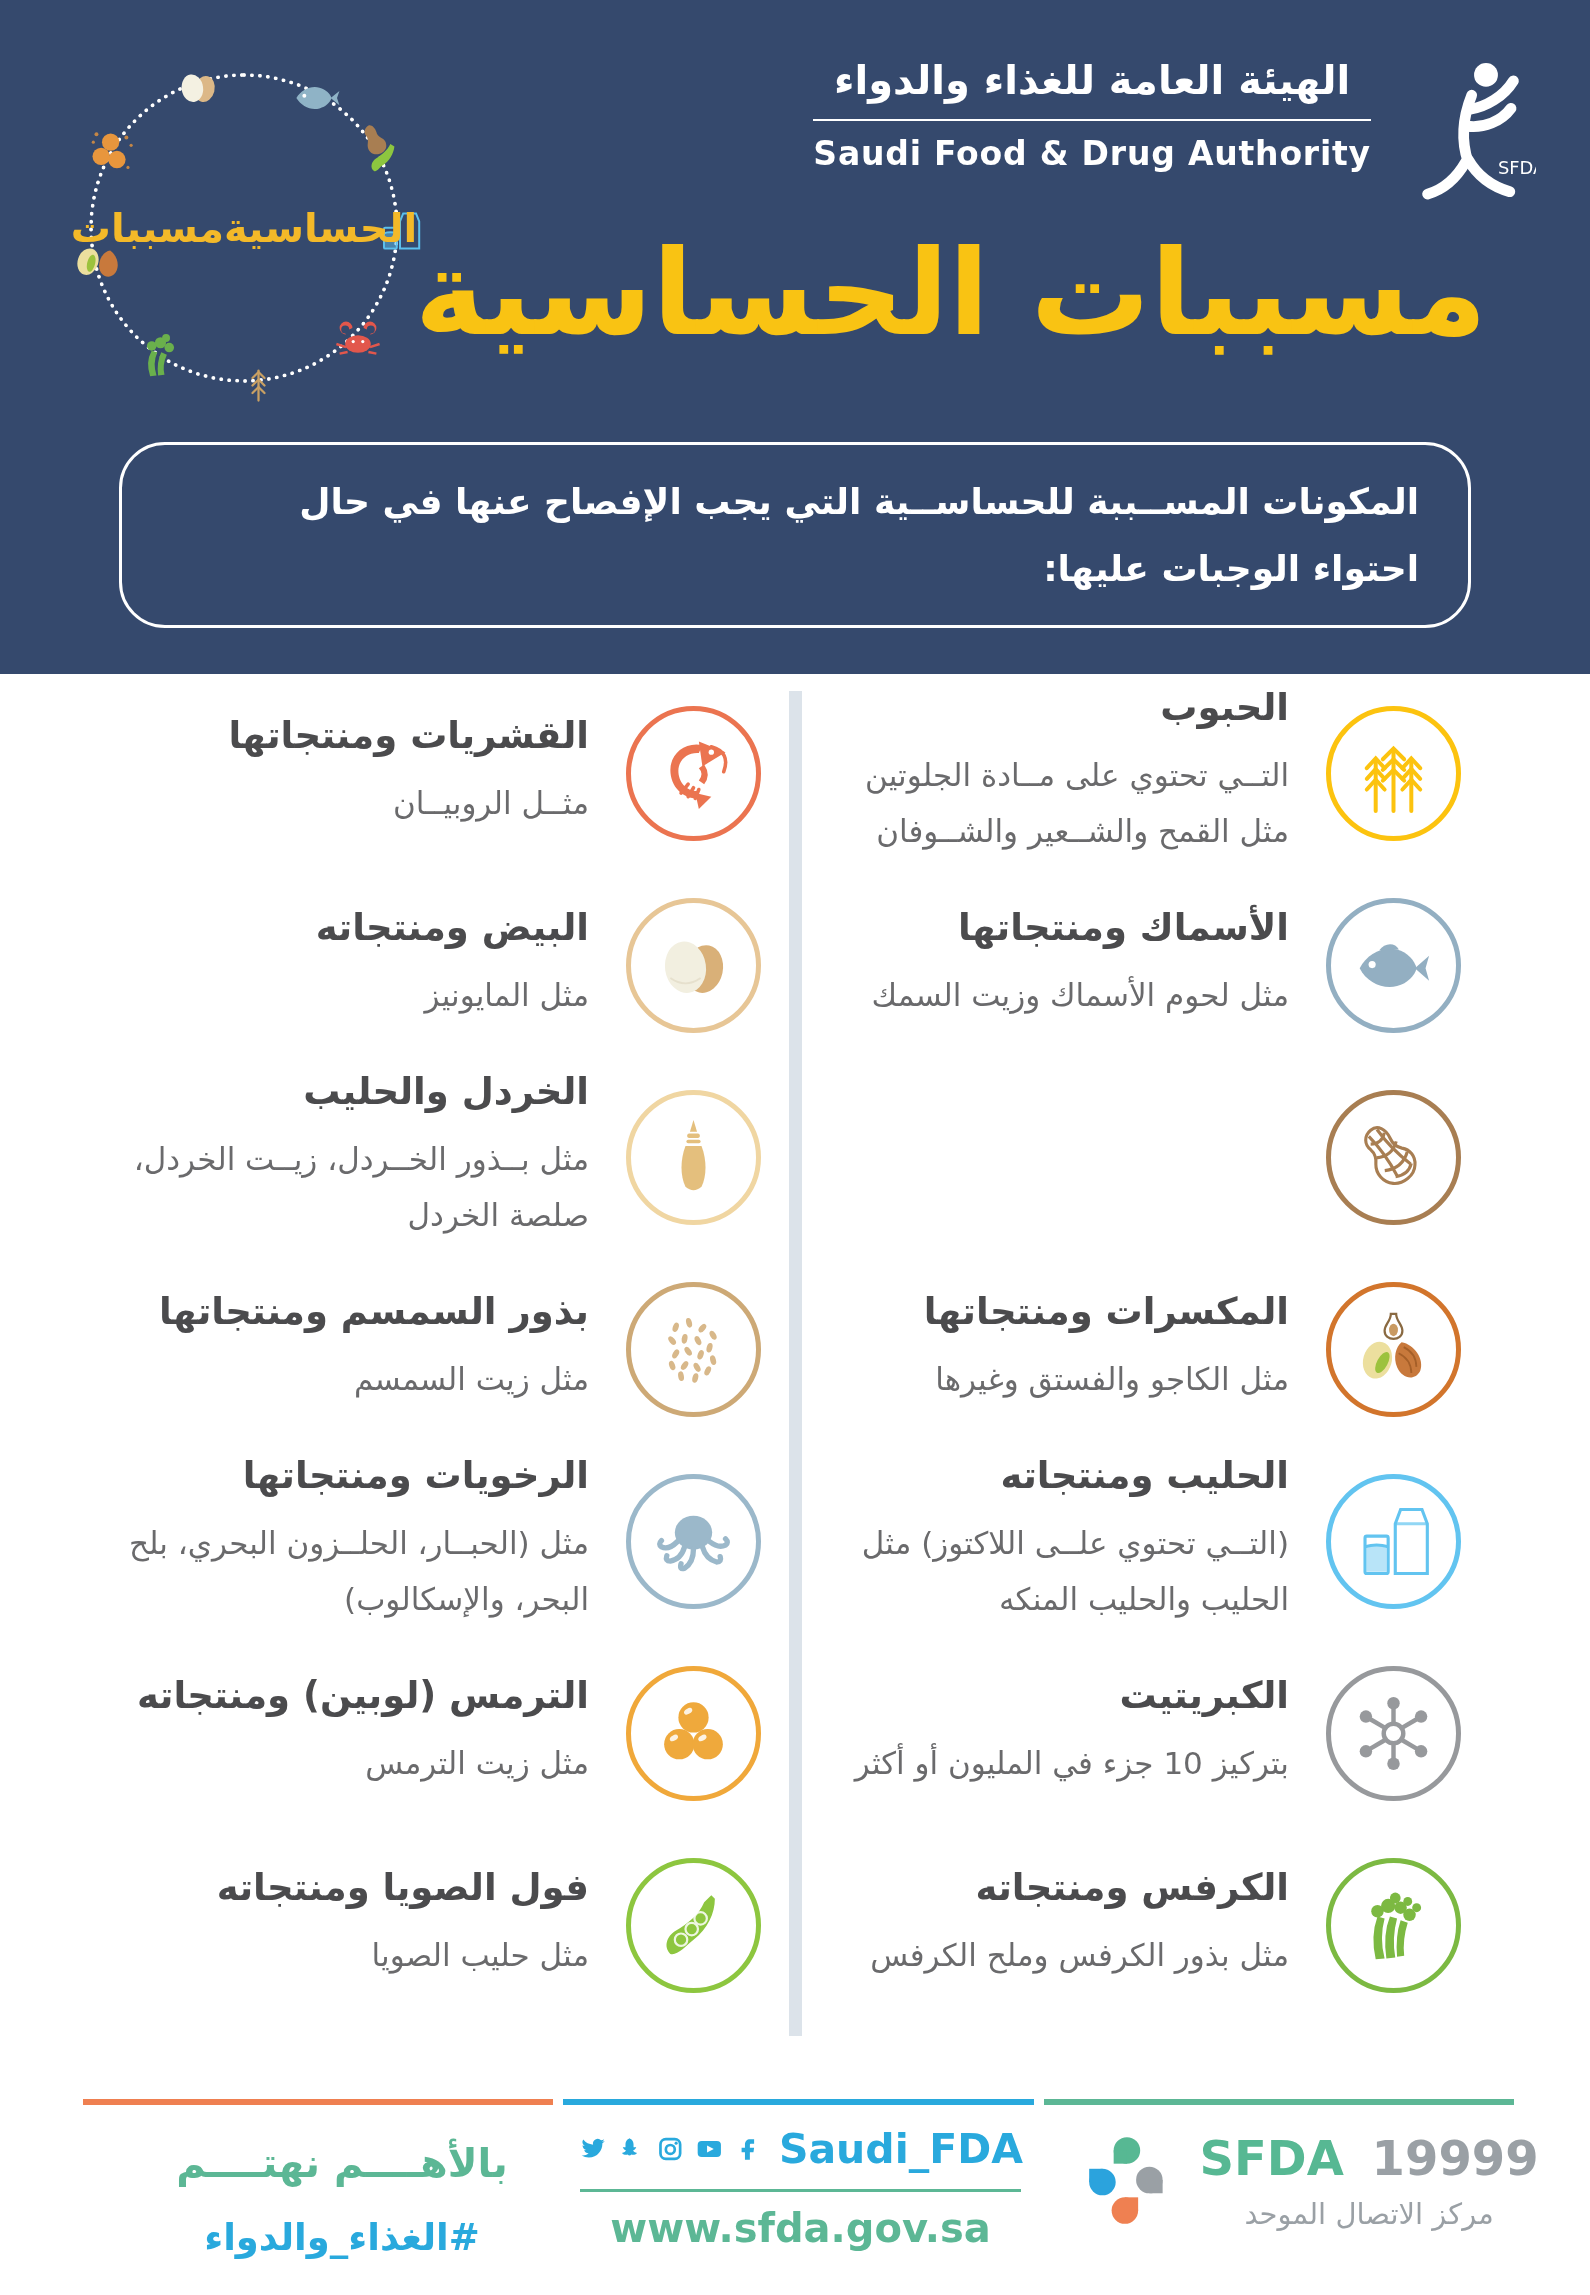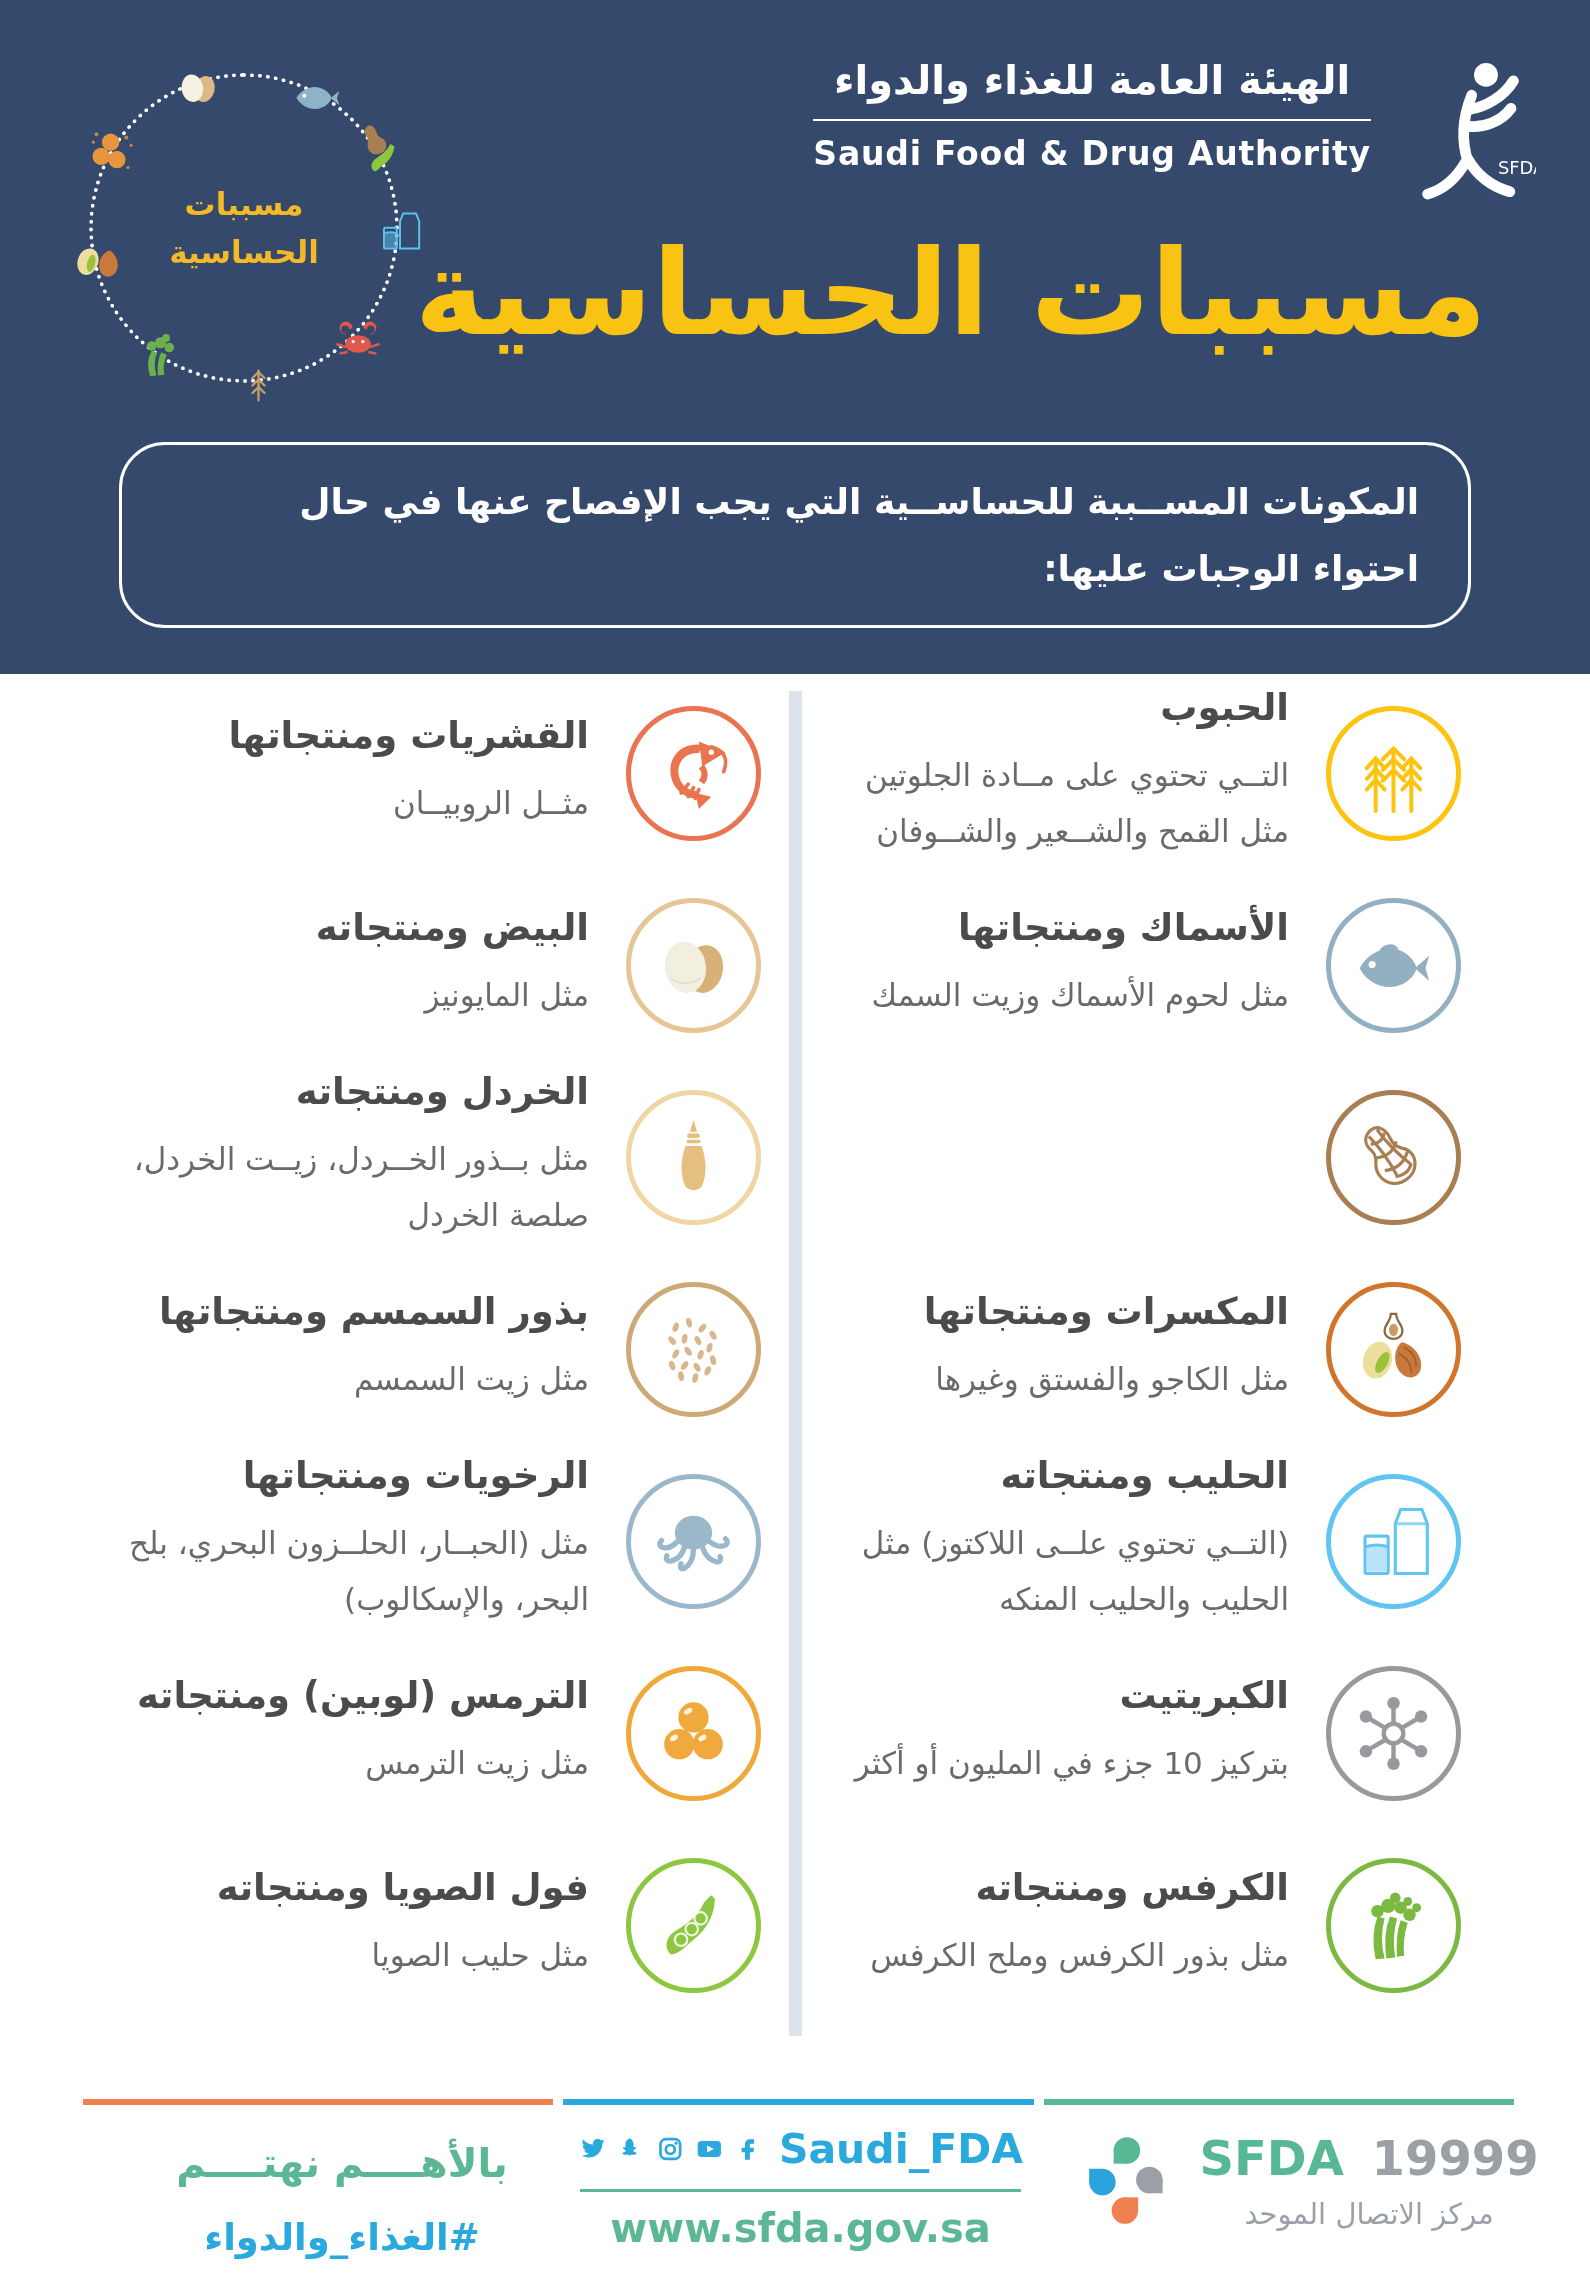--- a/index.html
+++ b/index.html
@@ -5,22 +5,22 @@
   html,body{margin:0;padding:0;background:#9aa2ad;}
   .page{position:relative;width:1590px;height:2295px;background:#ffffff;
         font-family:"DejaVu Sans",sans-serif;overflow:hidden;}
 
   
   .header{position:absolute;top:0;left:0;width:1590px;height:674px;background:#35496d;}
 
   .badge{position:absolute;top:73px;left:89px;width:310px;height:310px;
          border:4px dotted #ffffff;border-radius:50%;box-sizing:border-box;}
   .badge-text{position:absolute;top:0;left:0;width:100%;height:100%;
-              display:flex;flex-direction:column;align-items:center;justify-content:center;
-              color:#f3b929;font-weight:700;font-size:31px;line-height:1.55;}
+              display:flex;flex-direction:row;align-items:center;justify-content:center;
+              color:#f3b929;font-weight:700;font-size:40px;line-height:1.55;}
   .badge .mini{position:absolute;}
 
   .logo{position:absolute;top:57px;right:54px;display:flex;direction:ltr;
         align-items:flex-start;gap:22px;color:#fff;}
   .logo-text{text-align:center;}
   .logo-ar{font-size:40px;font-weight:700;padding-bottom:16px;border-bottom:2.4px solid #fff;
            margin-bottom:12.7px;direction:rtl;white-space:nowrap;}
   .logo-en{font-size:33px;font-weight:700;letter-spacing:0.8px;white-space:nowrap;}
   .logo-figure svg{height:155px;width:auto;display:block;}
 
@@ -394,21 +394,21 @@
             <svg viewBox="0 0 100 100">
               <g fill="#e4bf7d">
    <path d="M50 8 L46 21 L54 21 Z"></path>
                 <rect x="43" y="23" width="14" height="5" rx="2"></rect>
                 <rect x="42" y="30" width="16" height="4" rx="2"></rect>
    <path d="M41 37 L59 37 C65 53 65 70 59 83 C53 88 47 88 41 83 C35 70 35 53 41 37 Z"></path>
               </g>
             </svg>
           </div>
           <div class="item-text">
-            <div class="item-title">الخردل ومنتجاته</div>
+            <div class="item-title">الخردل والحليب</div>
             <div class="item-desc">مثل بــذور الخــردل، زيــت الخردل،
 صلصة الخردل</div>
           </div>
         </div>
         <div class="item">
           <div class="icon-circle" style="border-color: rgb(205, 169, 118);">
             <svg viewBox="0 0 100 100">
               <g fill="#d8b88a">
                 <ellipse cx="30" cy="25" rx="3.2" ry="5.5" transform="rotate(20 30 25)"></ellipse>
                 <ellipse cx="45" cy="20" rx="3.2" ry="5.5" transform="rotate(-15 45 20)"></ellipse>

